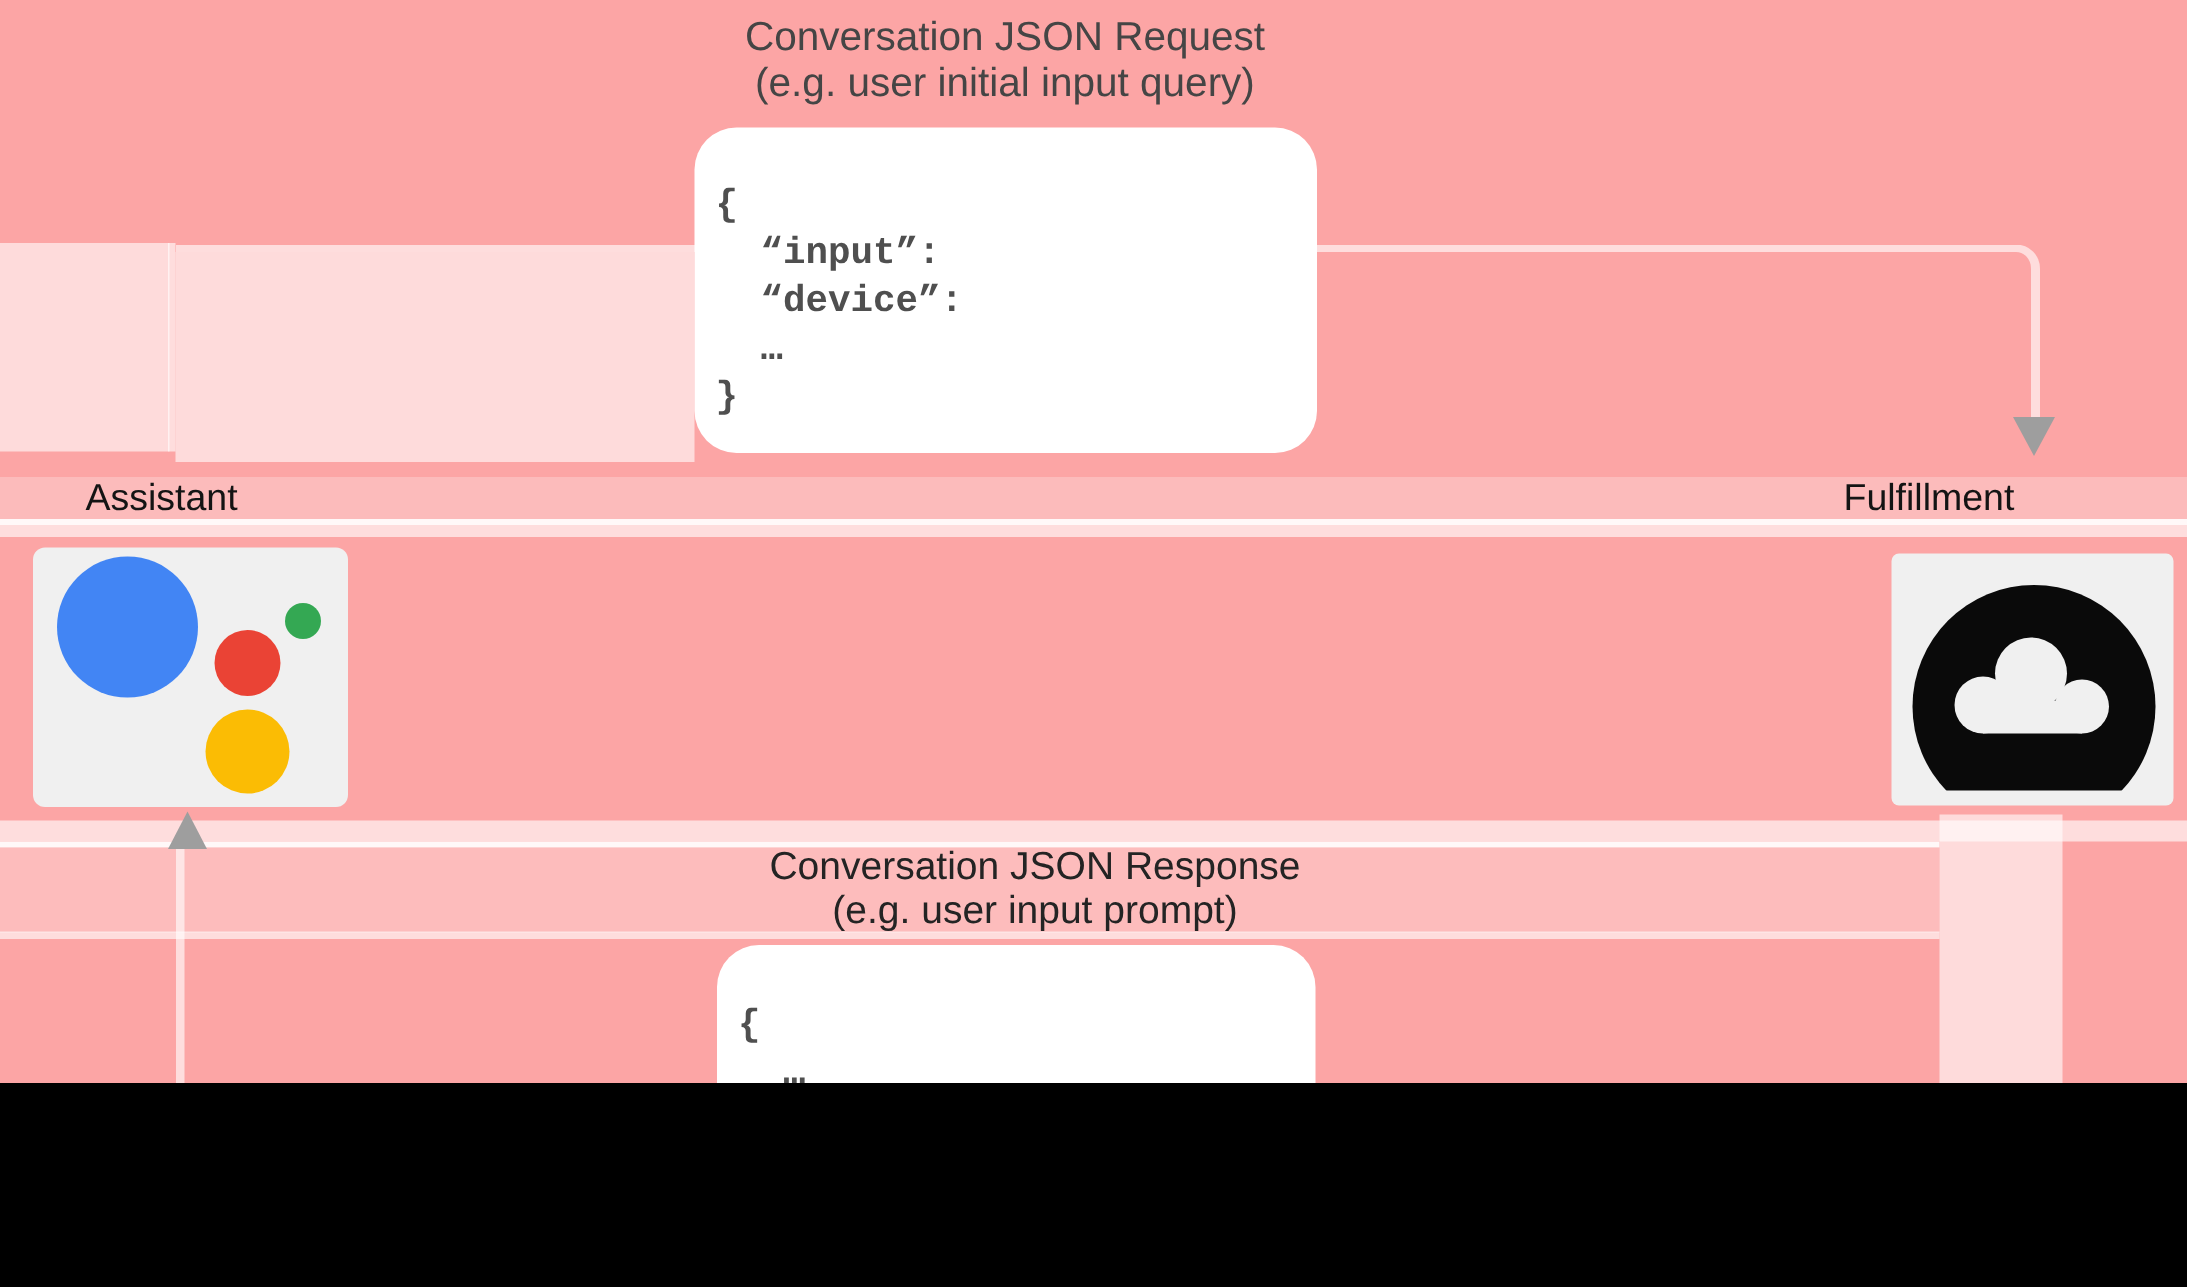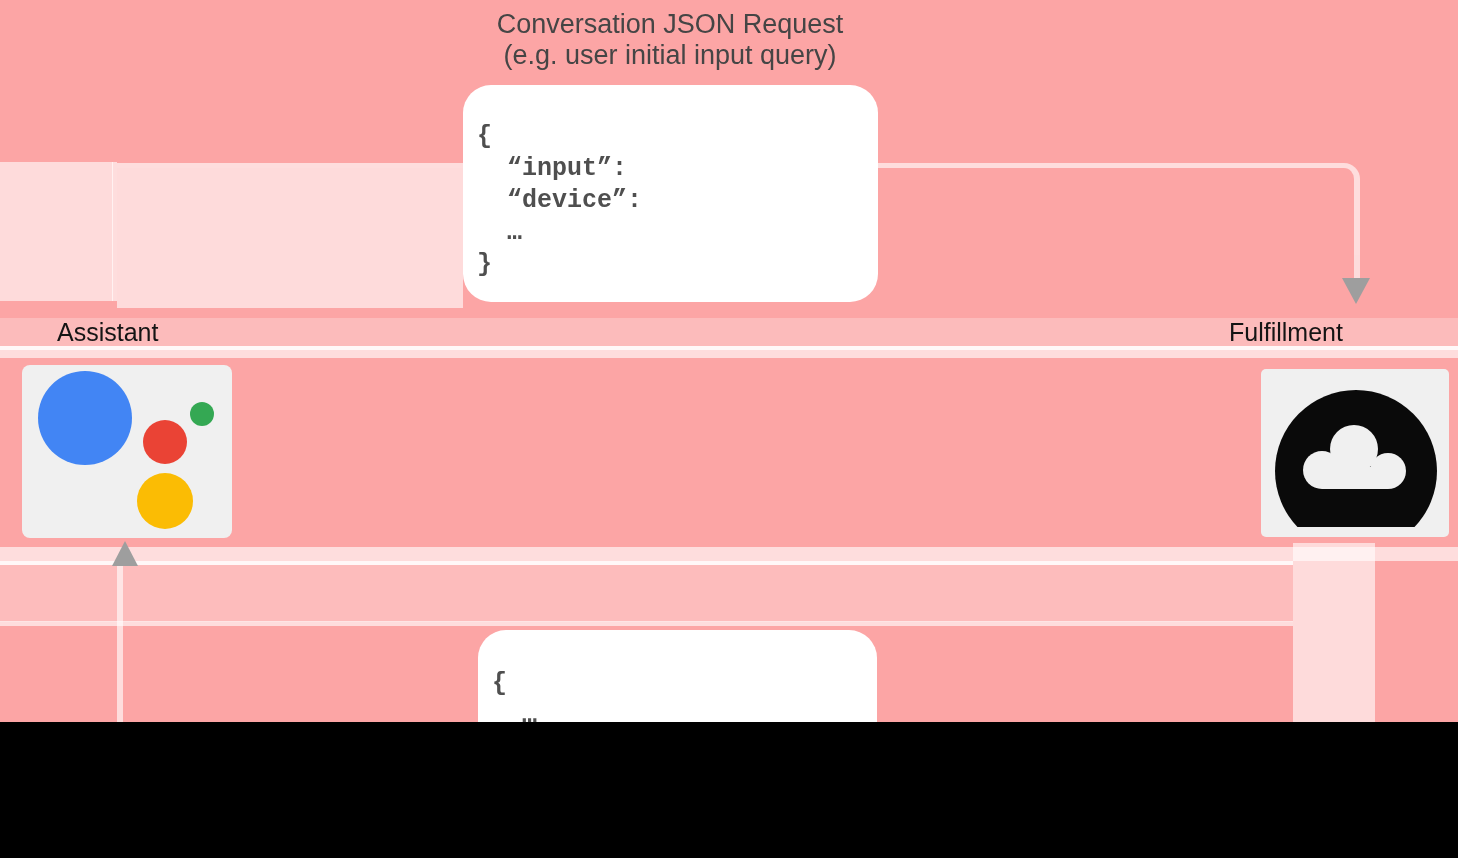--- a/index.html
+++ b/index.html
@@ -116,20 +116,24 @@
         <rect x="61" y="98" width="66" height="22"></rect>
       </g>
     </svg>
   </div>
 
   <div class="thinline abs divider2-gray"></div>
   <div class="brightline abs divider2-bright"></div>
   <div class="abs band-bottom"></div>
   <div class="thinline abs band-bottom-underline"></div>
 
+  <div class="flow-title res-title">
+    <div>Conversation JSON Response</div>
+    <div>(e.g. user input prompt)</div>
+  </div>
 
   <div class="ribbon" style="left:1293px;top:543px;width:82px;height:215px;"></div>
 
   <div class="res-path"></div>
   <div class="arrow-up"></div>
 
   <div class="card card-response">
     <div class="json"><div>{</div><div>  …</div><div>}</div></div>
   </div>
 

